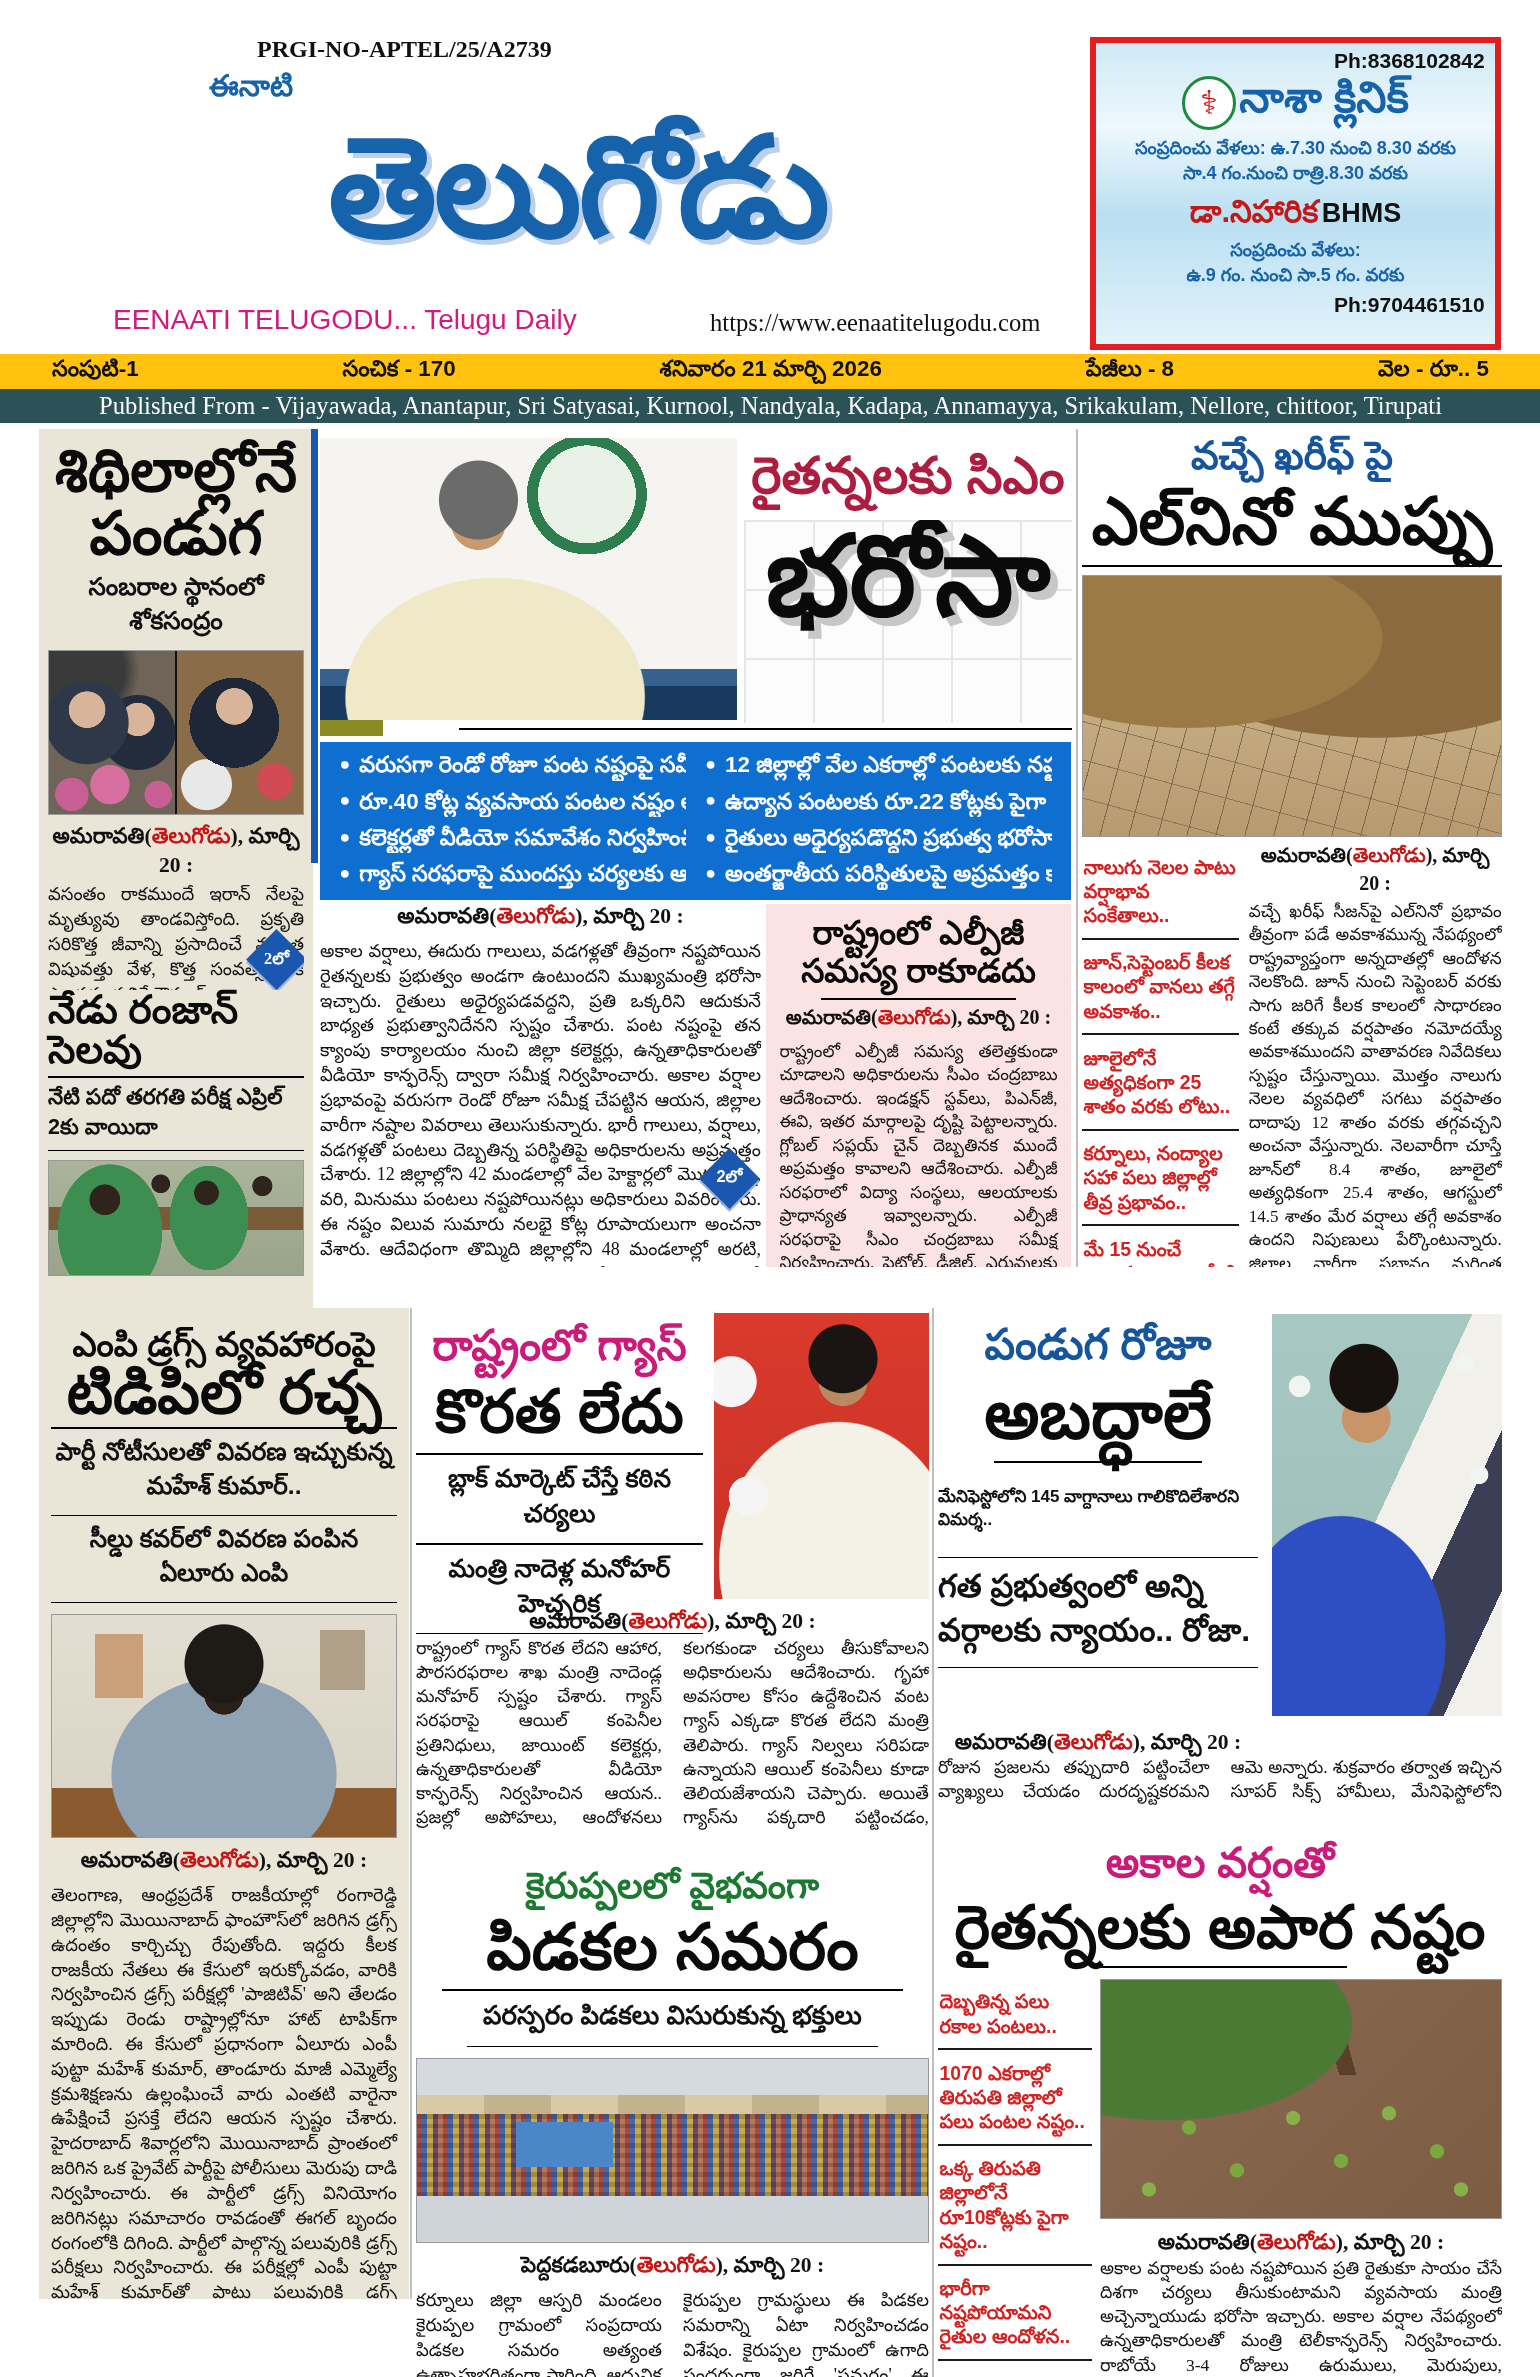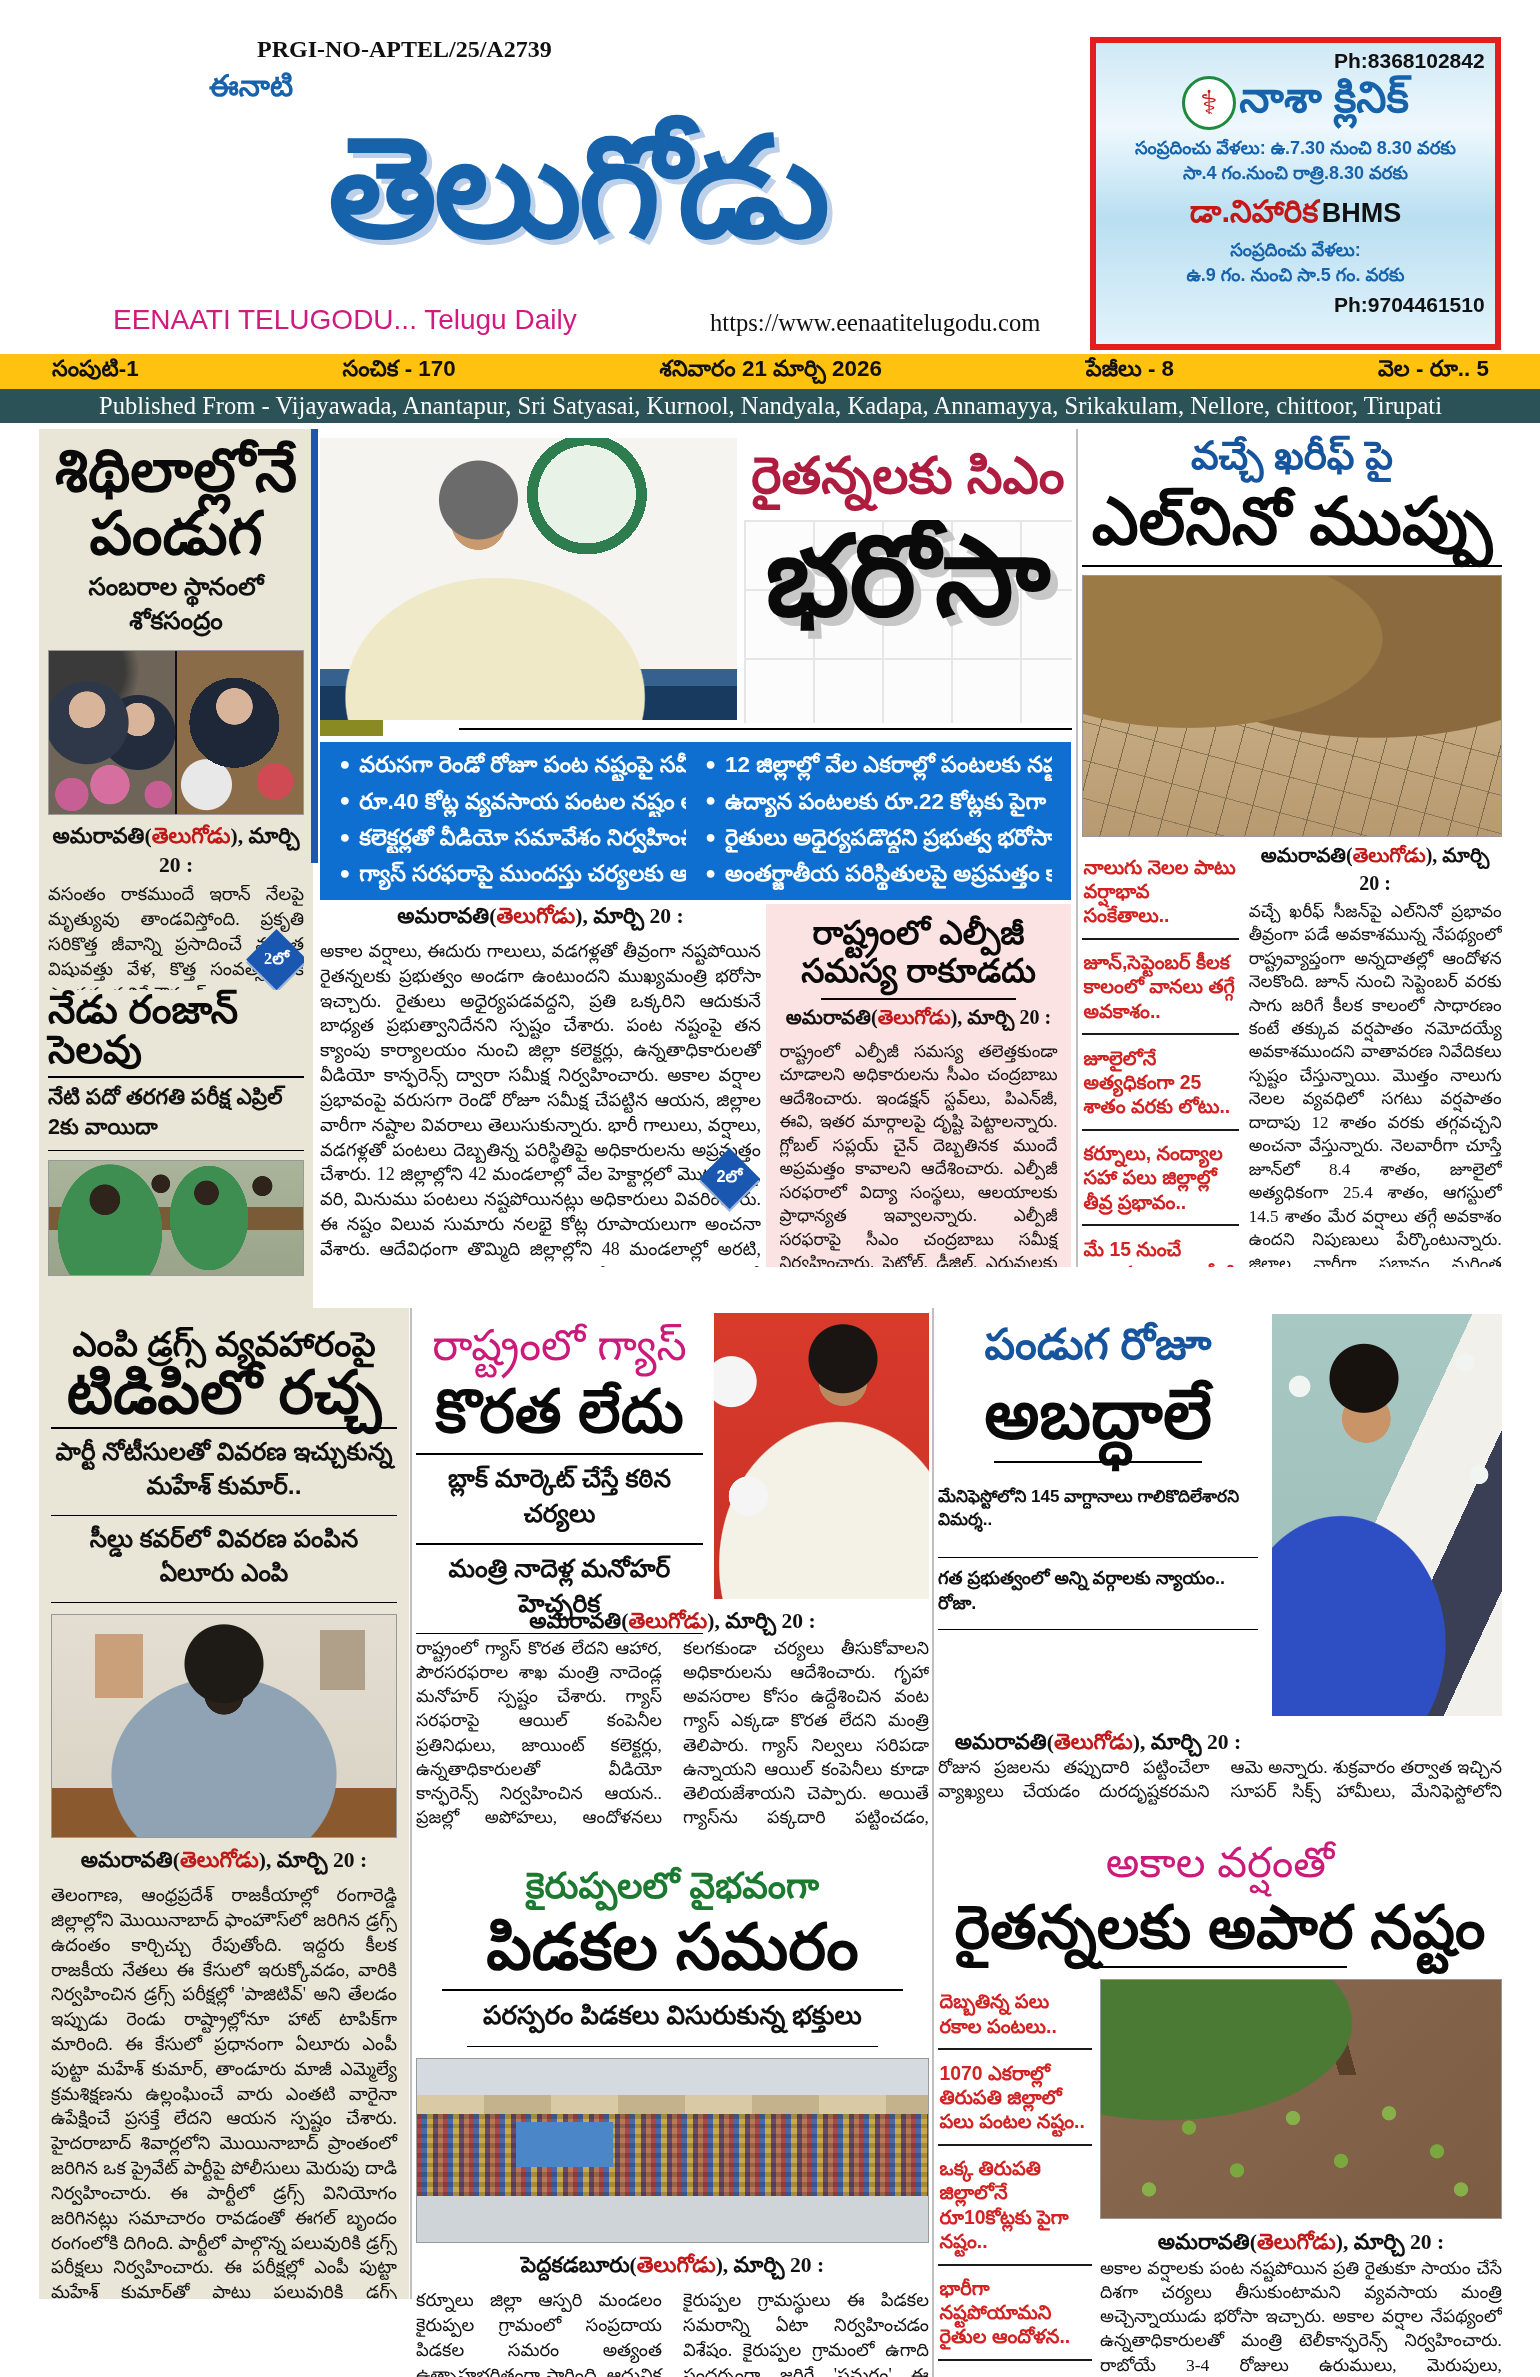--- a/index.html
+++ b/index.html
@@ -26,21 +26,21 @@
   .tbar{background:#2a5257;color:#fff;font-size:24.6px;line-height:34px;text-align:center;
         font-family:"Liberation Serif",serif}
   
   .cream{background:#e9e6d8}
   .vr{background:#bfbfbf;width:1.5px}
   .hl{background:#000;height:2.2px}
   .pinkbox{background:#fbe3e3}
   
   .kick-red{color:#ae1c40;font-weight:bold}
   .kick-blue{color:#16559e;font-weight:bold}
-  .kick-mag{color:#cb1a7a;font-weight:normal}
+  .kick-mag{color:#cb1a7a;font-weight:bold}
   .kick-grn{color:#1b7a2f;font-weight:bold}
   .huge{font-weight:bold;color:#0a0a0a;line-height:1.02}
   .bharosa-bg{background-color:#fcfcfc;
      background-image:linear-gradient(#e6e6e6 2.2px,transparent 2.2px),linear-gradient(90deg,#e6e6e6 2.2px,transparent 2.2px);
      background-size:69px 69px;display:flex;align-items:flex-start;justify-content:center}
   .shadowtext{text-shadow:7.5px 7.5px 0 #c7c7c7}
   
   .bbox{background:#0e6fd0;color:#fff;display:grid;grid-template-columns:1fr 1fr;
         column-gap:19.4px;row-gap:7.5px;align-content:center;padding:10.4px 19.4px;
         font-weight:bold;font-size:22.4px}
@@ -297,21 +297,21 @@
 </div>
 
 <div class="abs vr" style="left:932px;top:1308px;height:1069px"></div>
 
 <div class="abs clip" style="left:938px;top:1308px;width:564px;height:522px">
   <div style="position:absolute;left:0;top:0;width:320px">
     <div class="kick-blue ctr" style="font-size:43px;margin-top:12px">పండుగ రోజూ</div>
     <div class="huge ctr" style="font-size:69px">అబద్ధాలే</div>
     <div class="hl" style="width:65%;margin:10.4px auto 0"></div>
     <div class="bold" style="font-size:17px;padding:24px 0;border-bottom:1.5px solid #000">మేనిఫెస్టోలోని 145 వాగ్దానాలు గాలికొదిలేశారని విమర్శ..</div>
-    <div class="bold" style="font-size:18px;padding:10.4px 0;border-bottom:1.5px solid #000">గత ప్రభుత్వంలో అన్ని వర్గాలకు న్యాయం.. రోజా.</div>
+    <div class="bold" style="font-size:32px;padding:10.4px 0;border-bottom:1.5px solid #000">గత ప్రభుత్వంలో అన్ని వర్గాలకు న్యాయం.. రోజా.</div>
   </div>
   <div class="ph ph-roja" style="position:absolute;right:0;top:6px;width:230px;height:402px"></div>
   <div class="dl" style="position:absolute;left:0;top:422px;width:320px">
     <span>అమరావతి(</span><span class="brand">తెలుగోడు</span><span>), మార్చి 20 :</span>
   </div>
   <div class="bd bd2c clip" style="position:absolute;left:0;top:447px;width:100%;height:72px;font-size:17.5px"><span>రోజున ప్రజలను తప్పుదారి పట్టించేలా వ్యాఖ్యలు చేయడం దురదృష్టకరమని ఆమె అన్నారు. శుక్రవారం తర్వాత ఇచ్చిన సూపర్ సిక్స్ హామీలు, మేనిఫెస్టోలోని వందలాది వాగ్దానాలు అమలు </span></div>
 </div>
 
 <div class="abs clip" style="left:416px;top:1865px;width:513px;height:512px">
   <div class="kick-grn ctr" style="font-size:36px">కైరుప్పలలో వైభవంగా</div>

